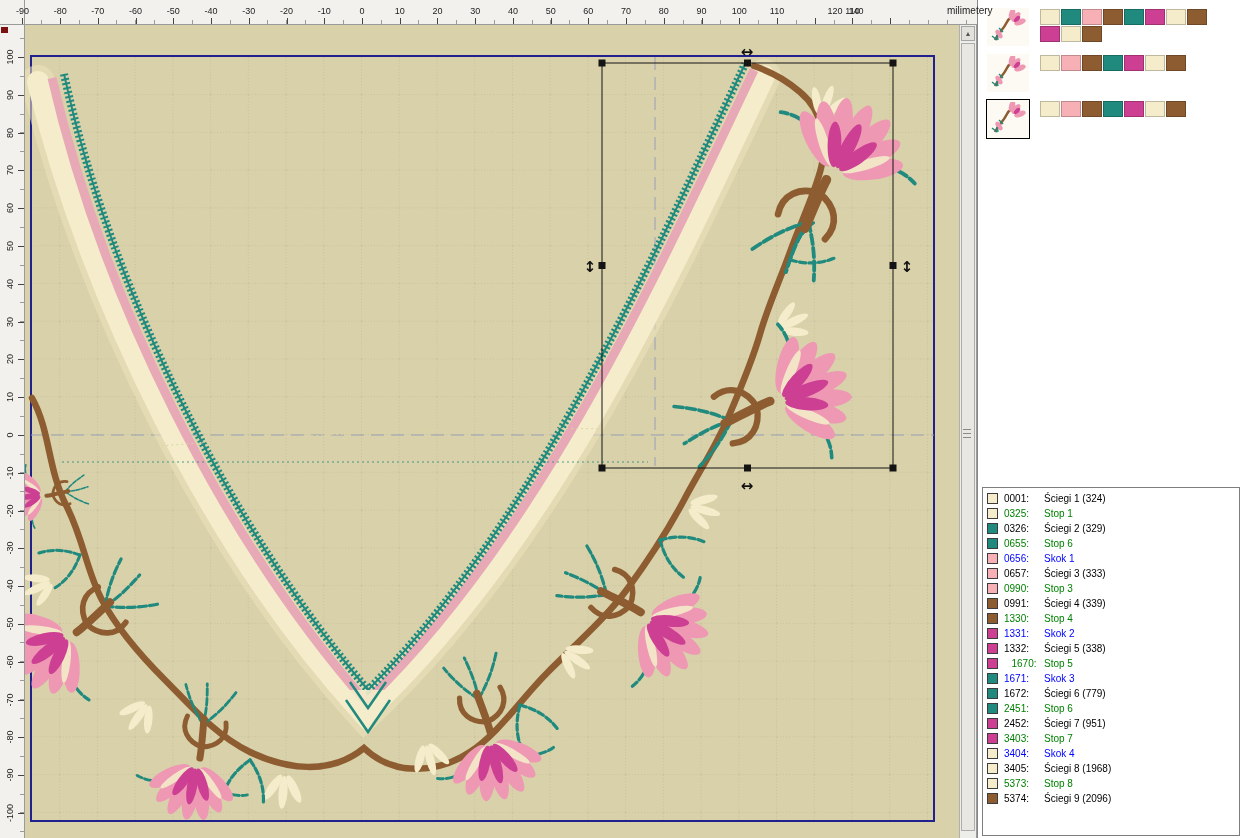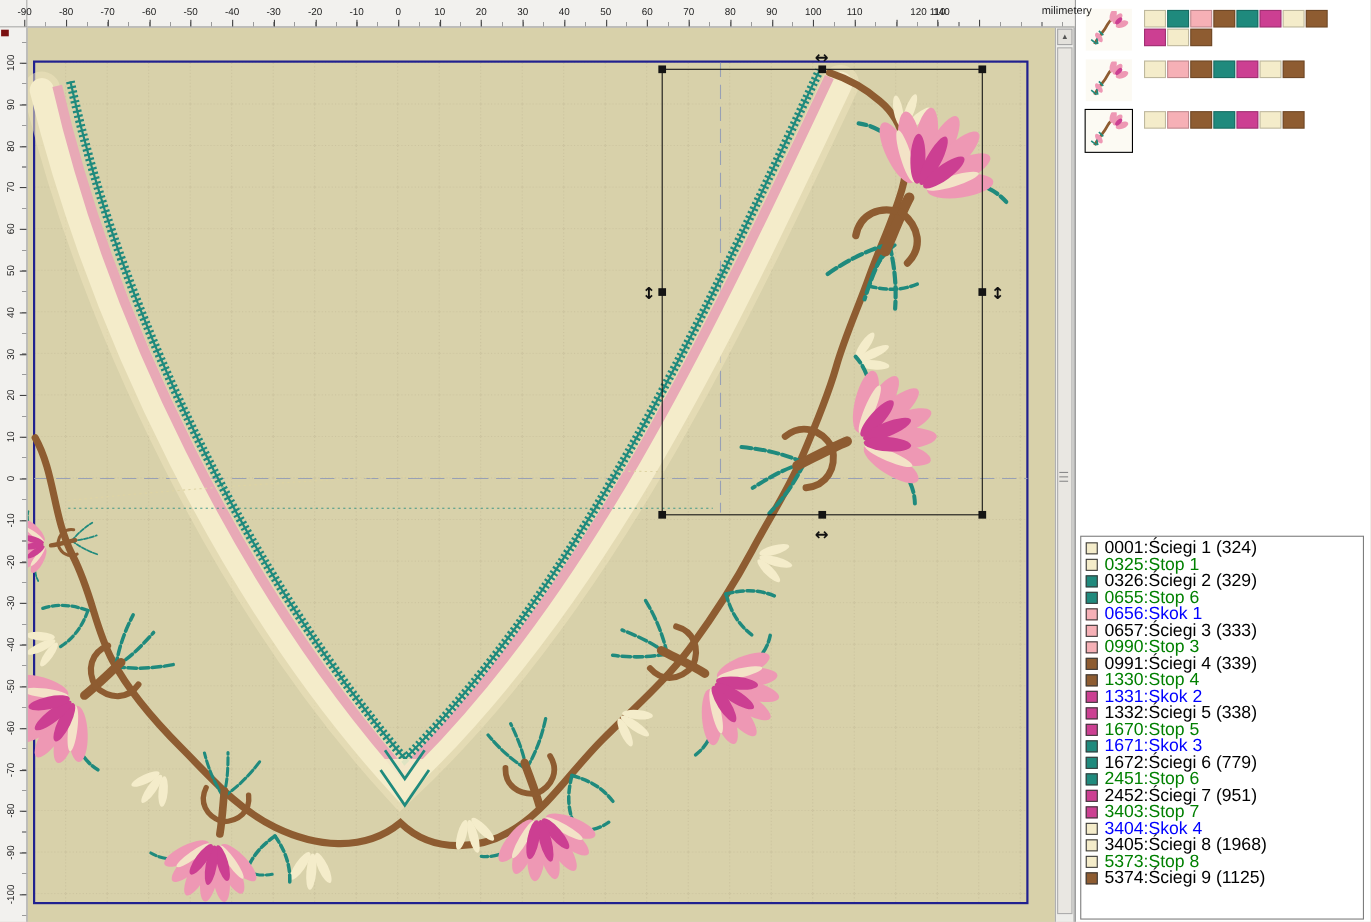--- a/index.html
+++ b/index.html
@@ -62,21 +62,21 @@
   .trow{display:flex;align-items:flex-start;padding:4px 2px 4px 9px}
   .tthumb{width:42px;height:38px;background:#fcfaf3;display:flex;align-items:center;justify-content:center;
     margin-right:11px;flex:none}
   .tthumb.selected{outline:1px solid #000}
   .tswatches{display:flex;flex-direction:column;padding-top:1px}
   .swline{display:flex}
   .sw{width:20px;height:16px;margin:0 1px 1px 0;border:1px solid rgba(0,0,0,.22);display:block}
 
   #stitchlist{position:absolute;left:4px;top:487px;width:258px;bottom:2px;border:1px solid #7d7d7d;
     background:#fff;padding:3px 0 0 4px;overflow:hidden}
-  .srow{display:flex;align-items:center;height:15px;font-size:16px;white-space:nowrap}
+  .srow{display:flex;align-items:center;height:15px;font-size:10px;white-space:nowrap}
   .sw2{width:11px;height:11px;border:1px solid #3c3c3c;margin-right:6px;flex:none;display:block}
   .num{display:inline-block;width:40px}
 </style>
 </head>
 <body>
 
 <div id="app">
 
   <div id="corner"></div>
 
@@ -510,18 +510,18 @@
           <span class="lbl" style="color: rgb(0, 0, 0);">Ściegi 8 (1968)</span>
         </div>
         <div class="srow">
           <span class="sw2" style="background: rgb(244, 236, 202);"></span>
           <span class="num" style="color: rgb(0, 128, 0);">5373:</span>
           <span class="lbl" style="color: rgb(0, 128, 0);">Stop 8</span>
         </div>
         <div class="srow">
           <span class="sw2" style="background: rgb(142, 92, 49);"></span>
           <span class="num" style="color: rgb(0, 0, 0);">5374:</span>
-          <span class="lbl" style="color: rgb(0, 0, 0);">Ściegi 9 (1125)</span>
+          <span class="lbl" style="color: rgb(0, 0, 0);">Ściegi 9 (2096)</span>
         </div>
       </div>
   </div>
 
 </div>
 
 </body></html>

